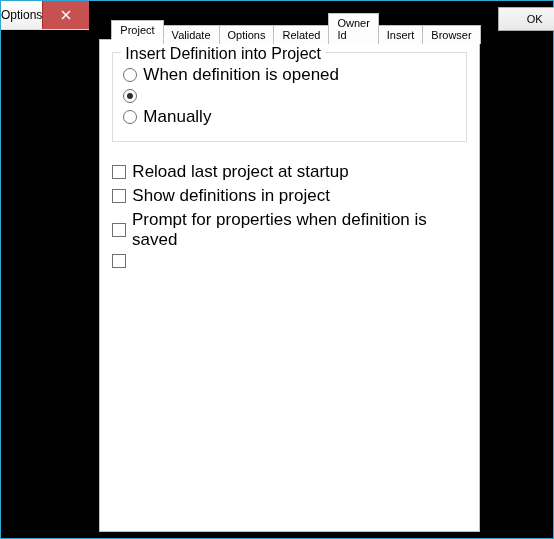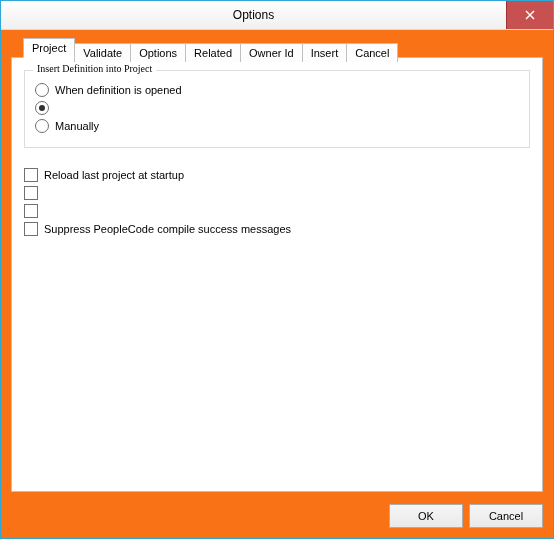--- a/index.html
+++ b/index.html
@@ -10,23 +10,23 @@
     font-family: "Segoe UI", Tahoma, sans-serif;
     font-size: 11px;
     background: #fff;
     overflow: hidden;
   }
   .outer-frame {
     box-sizing: border-box;
     width: 554px;
     height: 539px;
     border: 1px solid #2fa7d4;
-    background: #f97316;
-    display: flex;
-    flex-direction: column;
+    background: #000000;
+    display: flex;
+    flex-direction: row;
   }
   .titlebar {
     height: 28px;
     background: linear-gradient(#ffffff, #f0f0f0);
     border-bottom: 1px solid #d8d8d8;
     display: flex;
     align-items: stretch;
     position: relative;
   }
   .titlebar-title {
@@ -92,23 +92,22 @@
     padding: 8px 10px 10px 10px;
     margin-bottom: 12px;
     position: relative;
   }
   .groupbox-legend {
     position: absolute;
     top: -8px;
     left: 8px;
     background: #ffffff;
     padding: 0 4px;
-    font-size: 10px;
-    color: #000;
-    font-family: Liberation Serif, serif;
+    font-size: 16px;
+    color: #000;
   }
   .radio-row, .check-row {
     display: flex;
     align-items: center;
     margin: 4px 0;
   }
   .radio-outer {
     width: 12px;
     height: 12px;
     border: 1px solid #707070;
@@ -129,21 +128,21 @@
     width: 12px;
     height: 12px;
     border: 1px solid #707070;
     margin-right: 6px;
     background: #fff;
     display: flex;
     align-items: center;
     justify-content: center;
   }
   .option-label {
-    font-size: 11px;
+    font-size: 17px;
     color: #000;
   }
   .additional {
     margin-top: 20px;
   }
   .button-bar {
     display: flex;
     justify-content: flex-end;
     padding: 6px 10px 10px 8px;
     gap: 6px;
@@ -177,21 +176,21 @@
 
   <div class="dialog-body">
 
     <div class="tab-strip">
       <div class="tab active"><span>Project</span></div>
       <div class="tab inactive"><span>Validate</span></div>
       <div class="tab inactive"><span>Options</span></div>
       <div class="tab inactive"><span>Related</span></div>
       <div class="tab inactive"><span>Owner Id</span></div>
       <div class="tab inactive"><span>Insert</span></div>
-      <div class="tab inactive"><span>Cancel</span></div>
+      <div class="tab inactive"><span>Browser</span></div>
     </div>
 
     <div class="tab-panel">
 
       <div class="groupbox">
         <div class="groupbox-legend">Insert Definition into Project</div>
 
         <div class="radio-row">
           <span class="radio-outer"></span>
           <span class="option-label">When definition is opened</span>
@@ -208,27 +207,28 @@
       </div>
 
 
       <div class="additional">
         <div class="check-row">
           <span class="check-outer"></span>
           <span class="option-label">Reload last project at startup</span>
         </div>
         <div class="check-row">
           <span class="check-outer"></span>
-        </div>
-        <div class="check-row">
-          <span class="check-outer"></span>
-        </div>
-        <div class="check-row">
-          <span class="check-outer"></span>
-          <span class="option-label">Suppress PeopleCode compile success messages</span>
+          <span class="option-label">Show definitions in project</span>
+        </div>
+        <div class="check-row">
+          <span class="check-outer"></span>
+          <span class="option-label">Prompt for properties when definition is saved</span>
+        </div>
+        <div class="check-row">
+          <span class="check-outer"></span>
         </div>
       </div>
 
     </div>
   </div>
 
   <div class="button-bar">
     <div class="btn">
         <span>OK</span>
       </div>

